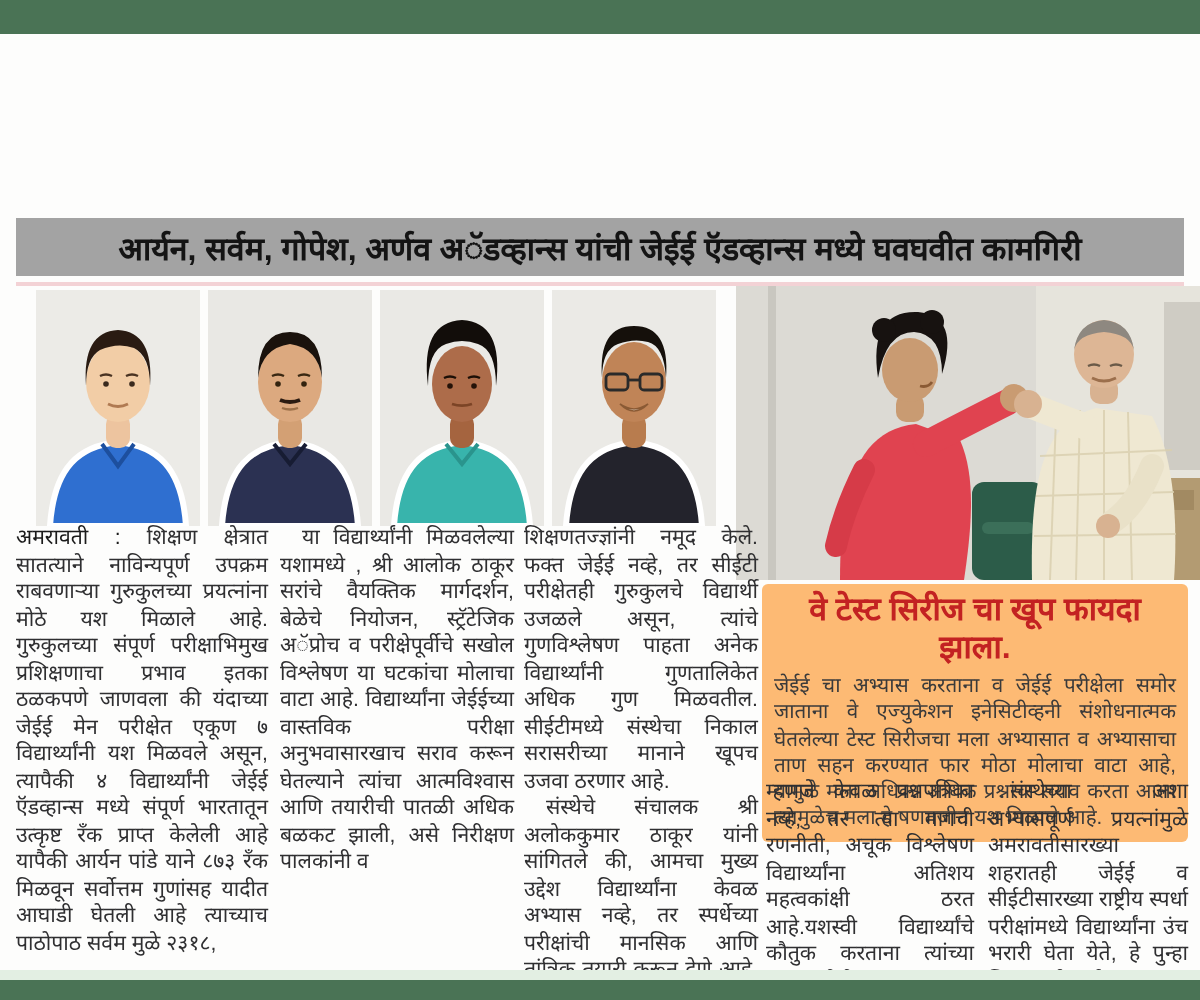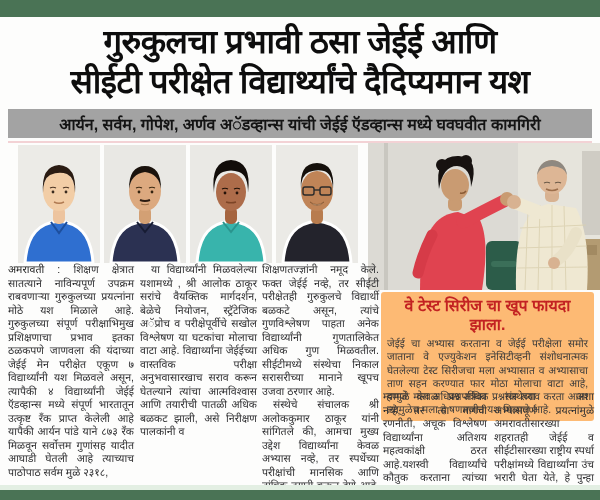--- a/index.html
+++ b/index.html
@@ -30,24 +30,20 @@
   .caption-title{color:#c32222;font-weight:bold;font-size:16px;line-height:19px;text-align:center;margin:1px 0 3px 0;}
   .caption-body{font-size:10.3px;line-height:13.3px;color:#3a3a3a;text-align:justify;}
 </style>
 </head>
 <body>
 
 <div class="page">
 
   <div class="bar-top"></div>
 
-  <div class="headline">
-    <div>गुरुकुलचा प्रभावी ठसा जेईई आणि</div>
-    <div>सीईटी परीक्षेत विद्यार्थ्यांचे दैदिप्यमान यश</div>
-  </div>
 
   <div class="subhead">
     <span>आर्यन, सर्वम, गोपेश, अर्णव अॅडव्हान्स यांची जेईई ऍडव्हान्स मध्ये घवघवीत कामगिरी</span>
   </div>
   <div class="pink-rule"></div>
 
   <div class="portrait" id="p1">
     <svg viewBox="0 0 82 118">
       <rect width="82" height="118" fill="#ecebe7"></rect>
       <path d="M7,118 C9,88 22,78 41,76 C60,78 73,88 75,118 Z" fill="#2f6fd0" stroke="#ffffff" stroke-width="3"></path>
@@ -155,21 +151,21 @@
 
   <div class="col" id="c1">
     <p><span class="dateline">अमरावती :</span> <span>शिक्षण क्षेत्रात सातत्याने नाविन्यपूर्ण उपक्रम राबवणाऱ्या गुरुकुलच्या प्रयत्नांना मोठे यश मिळाले आहे. गुरुकुलच्या संपूर्ण परीक्षाभिमुख प्रशिक्षणाचा प्रभाव इतका ठळकपणे जाणवला की यंदाच्या जेईई मेन परीक्षेत एकूण ७ विद्यार्थ्यांनी यश मिळवले असून, त्यापैकी ४ विद्यार्थ्यांनी जेईई ऍडव्हान्स मध्ये संपूर्ण भारतातून उत्कृष्ट रँक प्राप्त केलेली आहे यापैकी आर्यन पांडे याने ८७३ रँक मिळवून सर्वोत्तम गुणांसह यादीत आघाडी घेतली आहे त्याच्याच पाठोपाठ सर्वम मुळे २३१८,</span></p>
   </div>
 
   <div class="col" id="c2">
     <p class="indent">या विद्यार्थ्यांनी मिळवलेल्या यशामध्ये , श्री आलोक ठाकूर सरांचे वैयक्तिक मार्गदर्शन, बेळेचे नियोजन, स्ट्रॅटेजिक अॅप्रोच व परीक्षेपूर्वीचे सखोल विश्लेषण या घटकांचा मोलाचा वाटा आहे. विद्यार्थ्यांना जेईईच्या वास्तविक परीक्षा अनुभवासारखाच सराव करून घेतल्याने त्यांचा आत्मविश्वास आणि तयारीची पातळी अधिक बळकट झाली, असे निरीक्षण पालकांनी व</p>
   </div>
 
   <div class="col" id="c3">
-    <p>शिक्षणतज्ज्ञांनी नमूद केले. फक्त जेईई नव्हे, तर सीईटी परीक्षेतही गुरुकुलचे विद्यार्थी बळकटे असून, त्यांचे गुणविश्लेषण पाहता अनेक विद्यार्थ्यांनी गुणतालिकेत अधिक गुण मिळवतील. सीईटीमध्ये संस्थेचा निकाल सरासरीच्या मानाने खूपच उजवा ठरणार आहे.</p>
+    <p>शिक्षणतज्ज्ञांनी नमूद केले. फक्त जेईई नव्हे, तर सीईटी परीक्षेतही गुरुकुलचे विद्यार्थी उजळले असून, त्यांचे गुणविश्लेषण पाहता अनेक विद्यार्थ्यांनी गुणतालिकेत अधिक गुण मिळवतील. सीईटीमध्ये संस्थेचा निकाल सरासरीच्या मानाने खूपच उजवा ठरणार आहे.</p>
     <p class="indent">संस्थेचे संचालक श्री अलोककुमार ठाकूर यांनी सांगितले की, आमचा मुख्य उद्देश विद्यार्थ्यांना केवळ अभ्यास नव्हे, तर स्पर्धेच्या परीक्षांची मानसिक आणि तांत्रिक तयारी करून देणे आहे. आम्ही करून घेतलेली तयारी</p>
   </div>
 
   <div class="caption">
     <div class="caption-title">वे टेस्ट सिरीज चा खूप फायदा झाला.</div>
     <div class="caption-body">जेईई चा अभ्यास करताना व जेईई परीक्षेला समोर जाताना वे एज्युकेशन इनेसिटीव्हनी संशोधनात्मक घेतलेल्या टेस्ट सिरीजचा मला अभ्यासात व अभ्यासाचा ताण सहन करण्यात फार मोठा मोलाचा वाटा आहे, यामुळे मला अधिका अधिक प्रश्नांचा सराव करता आला त्यामुळेच मला हे षणतजीत यश मिळाले आहे.</div>
   </div>
 
   <div class="col" id="c4">
     <p>म्हणजे केवळ प्रश्नपत्रिका नव्हे, तर त्या मागची रणनीती, अचूक विश्लेषण विद्यार्थ्यांना अतिशय महत्वकांक्षी ठरत आहे.यशस्वी विद्यार्थ्यांचे कौतुक करताना त्यांच्या पालकांनीही गुरुकुल च्या अभ्यासपद्धतीबद्दल समाधान</p>

